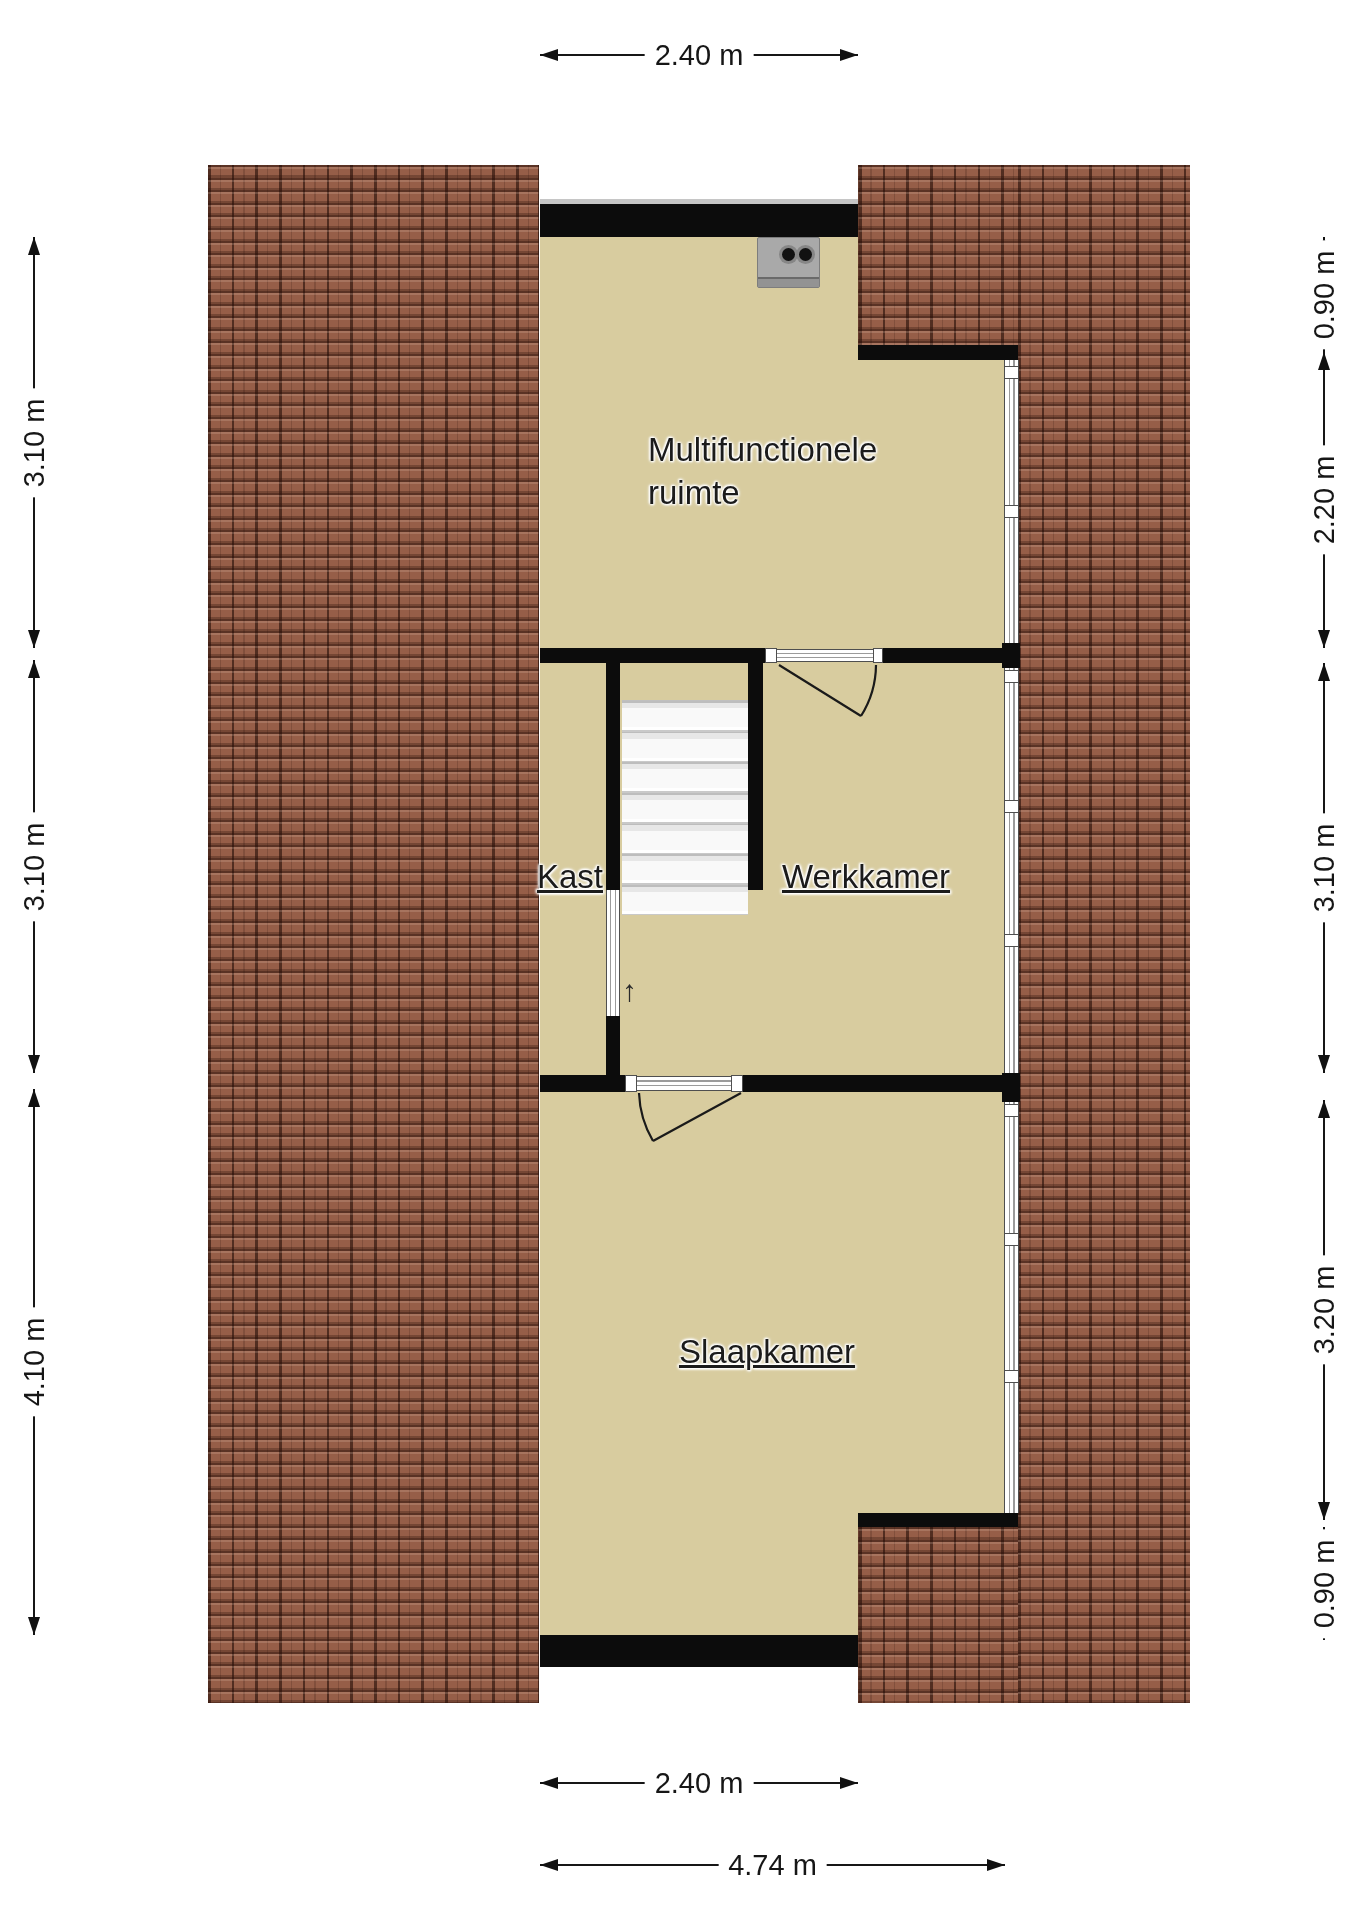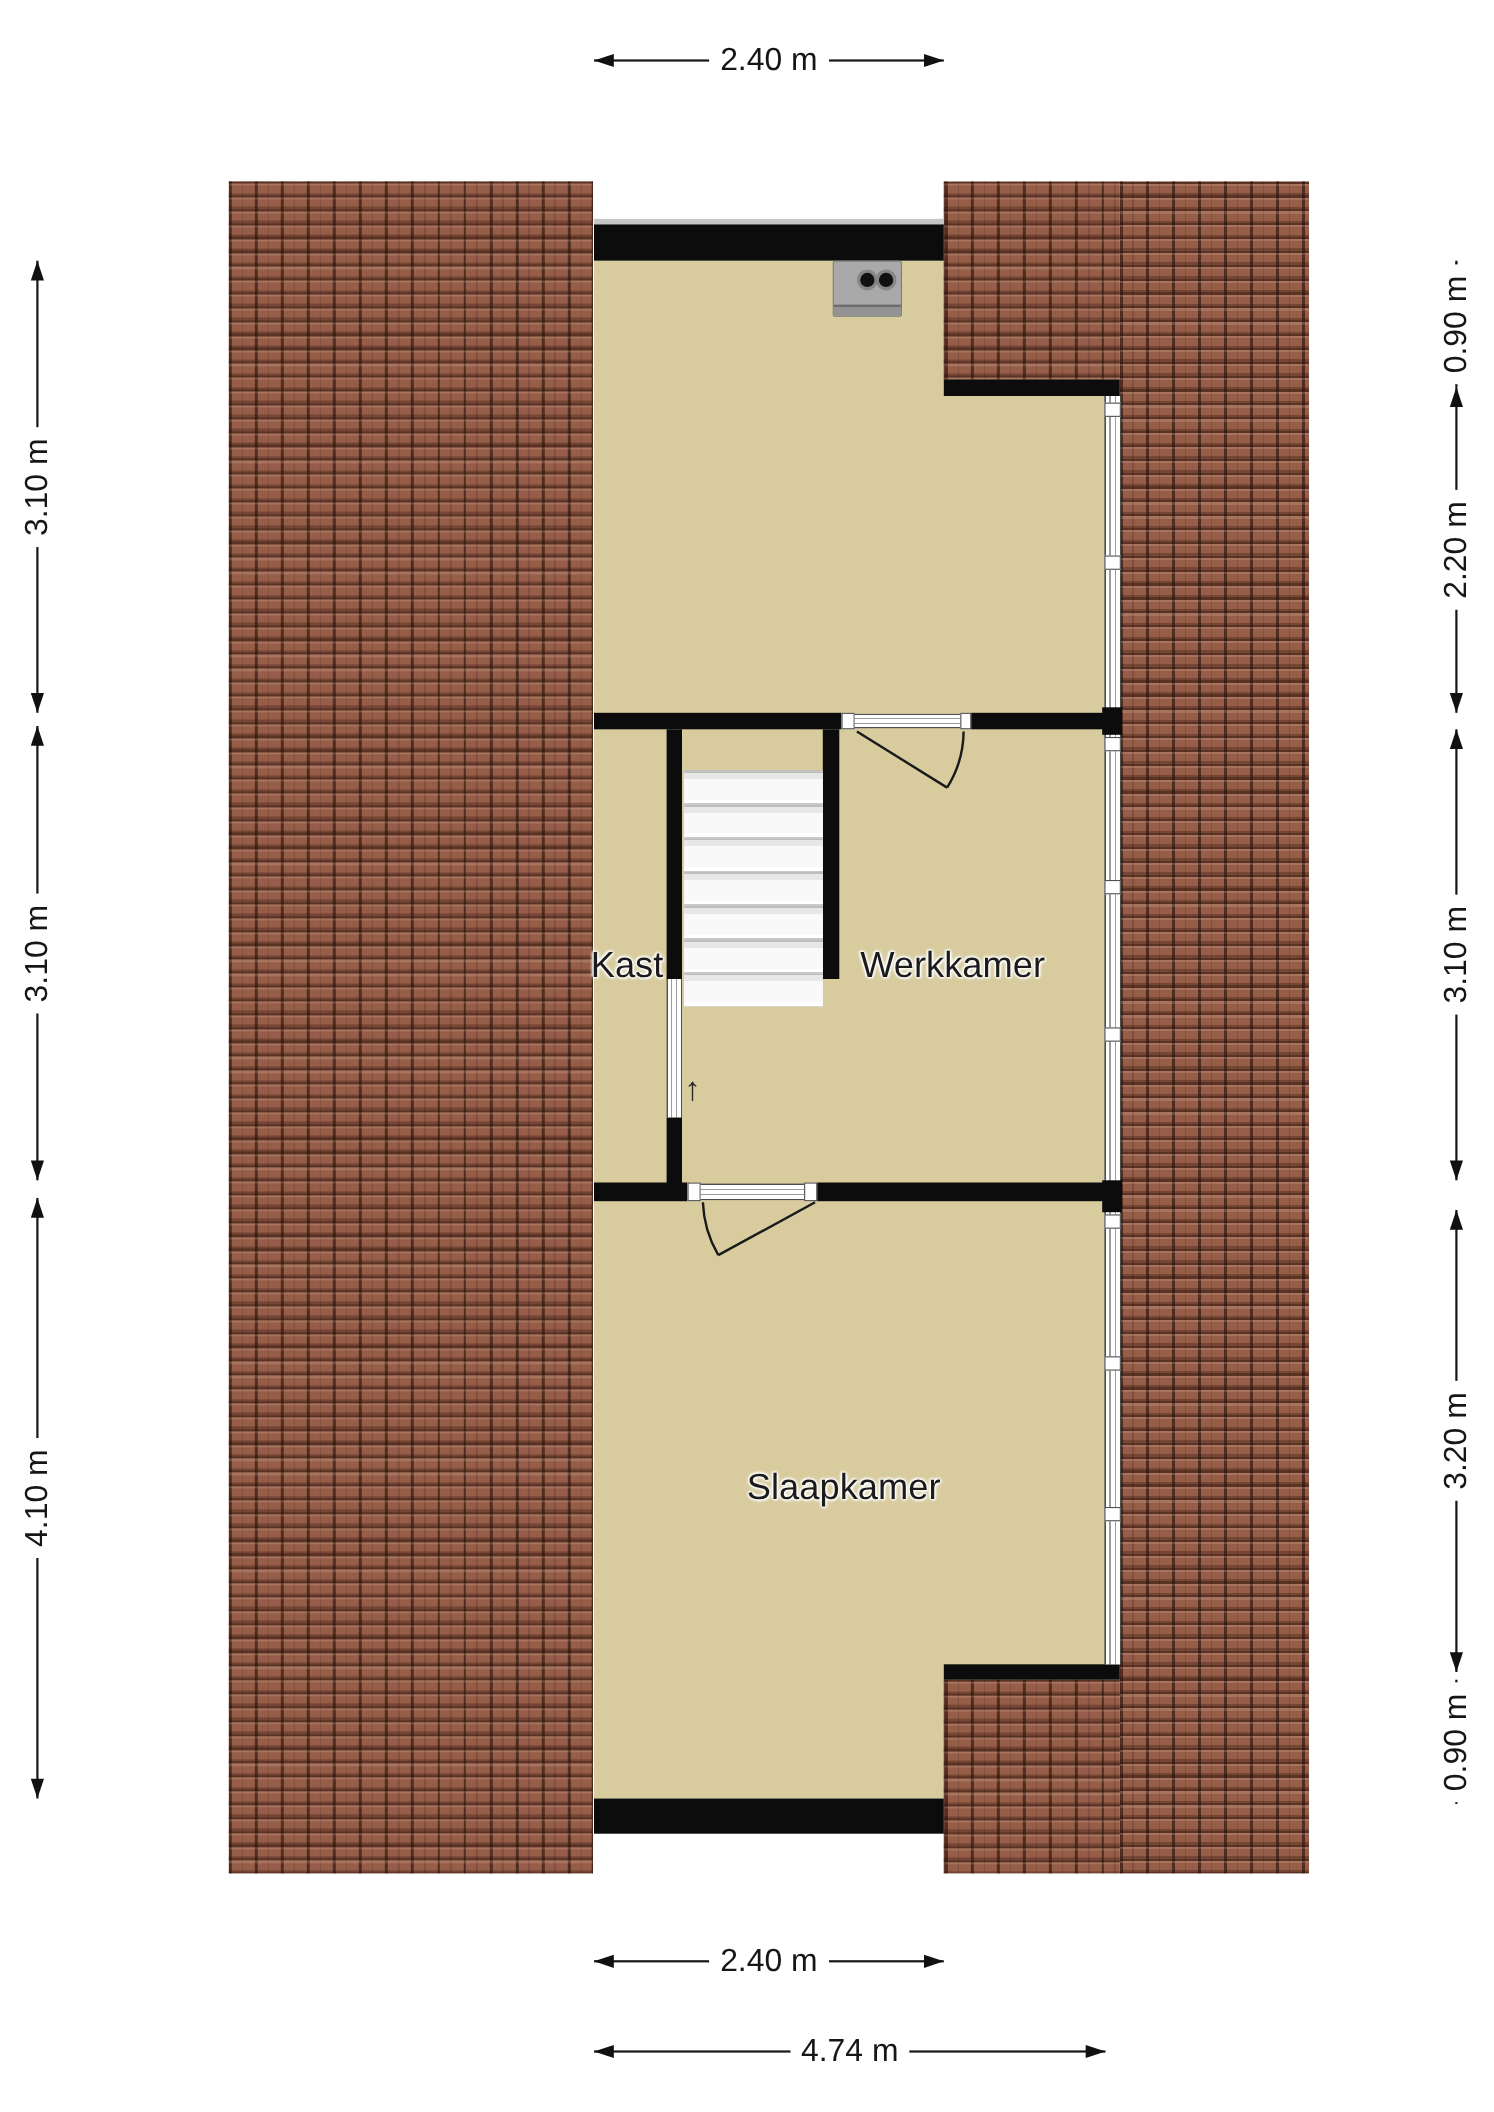--- a/index.html
+++ b/index.html
@@ -59,21 +59,21 @@
   
   .vent{background:#a9a9a9;border:1px solid #7d7d7d;border-radius:2px;}
   .vent-dot{position:absolute;width:13px;height:13px;border-radius:50%;
             background:#111;box-shadow:0 0 0 3px rgba(130,130,130,0.9);}
   .vent-strip{position:absolute;left:0;right:0;bottom:0;height:10px;background:#939393;
               border-top:2px solid #6a6a6a;}
 
   
   .room-label{font-size:33px;color:#1b1b1b;white-space:nowrap;
     text-shadow:0 0 3px #fff,0 0 3px #fff,0 0 4px #fff,1px 1px 2px #fff,-1px -1px 2px #fff;}
-  .centered{transform:translate(-50%,-50%);}
+  .centered{transform:translate(-50%,-50%);text-decoration:underline;}
 
   
   .dim-h{position:absolute;height:0;}
   .dim-h .line{position:absolute;left:0;right:0;top:-1px;height:2px;background:#161616;}
   .dim-v{position:absolute;width:0;}
   .dim-v .line{position:absolute;top:0;bottom:0;left:-1px;width:2px;background:#161616;}
   .ah{position:absolute;width:0;height:0;}
   .ah-left{left:0;top:-6px;border-top:6px solid transparent;border-bottom:6px solid transparent;border-right:18px solid #111;}
   .ah-right{right:0;top:-6px;border-top:6px solid transparent;border-bottom:6px solid transparent;border-left:18px solid #111;}
   .ah-up{top:0;left:-6px;border-left:6px solid transparent;border-right:6px solid transparent;border-bottom:18px solid #111;}
@@ -139,20 +139,24 @@
     <div class="vent-dot" style="left:24px;top:10px;"></div>
     <div class="vent-dot" style="left:41px;top:10px;"></div>
     <div class="vent-strip"></div>
   </div>
 
   <svg class="overlay" width="1358" height="1920" viewBox="0 0 1358 1920">
     <path d="M779,665 L861,716 M876,665 A97,97 0 0 1 861,716" fill="none" stroke="#1a1a1a" stroke-width="2.2"></path>
     <path d="M741,1093 L653,1141 M639,1093 A102,102 0 0 0 653,1141" fill="none" stroke="#1a1a1a" stroke-width="2.2"></path>
   </svg>
 
+  <div class="abs room-label" style="left:648px;top:428px;line-height:43px;">
+    <div>Multifunctionele</div>
+    <div>ruimte</div>
+  </div>
   <div class="abs room-label centered" style="left:570px;top:877px;">Kast</div>
   <div class="abs room-label centered" style="left:866px;top:877px;">Werkkamer</div>
   <div class="abs room-label centered" style="left:767px;top:1352px;">Slaapkamer</div>
 
   <div class="dim-h" style="left:540px;top:55px;width:318px;">
     <div class="line"></div>
     <div class="ah ah-left"></div>
       <div class="ah ah-right"></div>
     <span class="dlabel dlabel-h">2.40 m</span>
   </div>

